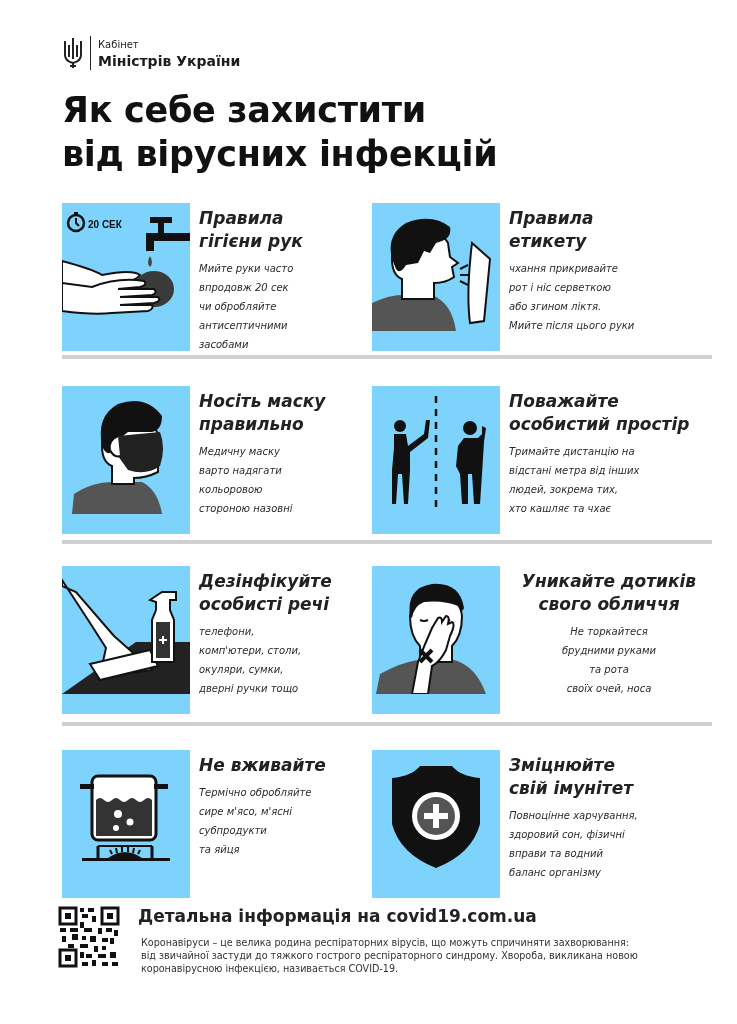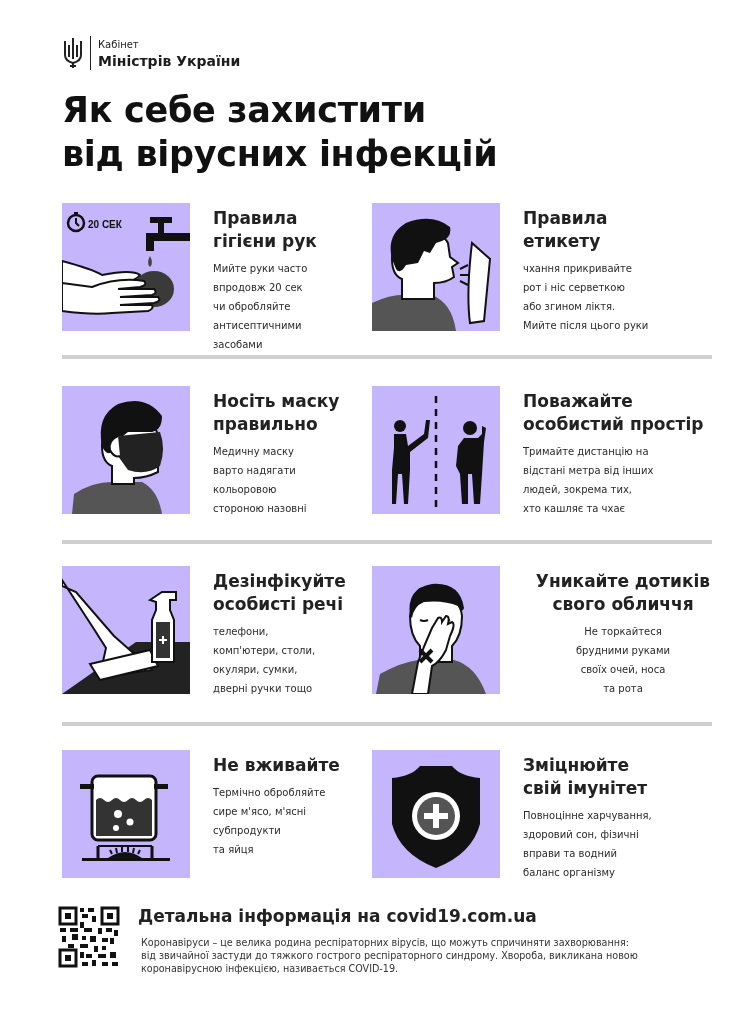--- a/index.html
+++ b/index.html
@@ -6,23 +6,23 @@
   body{width:737px;height:1024px;position:relative;overflow:hidden;font-family:"DejaVu Sans","Liberation Sans",sans-serif;color:#1c1c1c;}
   .header{position:absolute;left:62px;top:36px;display:flex;align-items:center;}
   .trident{width:22px;height:32px;}
   .hdr-sep{width:1px;height:34px;background:#222;margin:0 7px 0 6px;}
   .hdr-text{line-height:17px;}
   .hdr-l1{font-size:10px;font-weight:400;}
   .hdr-l2{font-size:14px;font-weight:700;}
   .title{position:absolute;left:62px;top:88px;font-size:35px;font-weight:700;line-height:44px;letter-spacing:-0.3px;color:#111;}
   .title div{white-space:nowrap;}
   .card{position:absolute;width:330px;height:130px;}
-  .pic{position:absolute;left:0;top:0;width:128px;height:128px;background:#c4b5fd;overflow:hidden;}
+  .pic{position:absolute;left:0;top:0;width:128px;height:148px;background:#7dd3fc;overflow:hidden;}
   .pic svg{width:128px;height:128px;display:block;}
-  .txt{position:absolute;left:151px;top:4px;width:200px;}
+  .txt{position:absolute;left:137px;top:4px;width:200px;font-style:italic;}
   .ct{font-size:17px;font-weight:700;line-height:23px;color:#222;white-space:nowrap;}
   .cb{font-size:10px;line-height:19px;color:#2a2a2a;margin-top:6px;white-space:nowrap;}
   .divider{position:absolute;left:62px;width:650px;height:4px;background:#cfcfcf;}
   .footer{position:absolute;left:58px;top:906px;width:660px;}
   .qr{position:absolute;left:0;top:0;width:62px;height:62px;}
   .ft-title{position:absolute;left:80px;top:0;font-size:17px;font-weight:700;white-space:nowrap;color:#222;}
   .ft-body{position:absolute;left:83px;top:30px;font-size:9.6px;line-height:13px;color:#333;width:600px;}
   .ft-body div{white-space:nowrap;}
 </style>
 </head>
@@ -176,22 +176,22 @@
       <path d="M40 128 L46 96 Q52 80 60 62 L66 52 Q70 50 70 56 L74 50 Q78 50 76 58 L80 56 Q84 58 78 70 L74 84 Q68 96 60 100 L56 128 Z" fill="#fff" stroke="#111" stroke-width="2"></path>
       <path d="M48 84 L60 96 M60 84 L48 96" stroke="#111" stroke-width="4"></path>
     </svg>
   </div>
   <div class="txt">
     <div class="ct">Уникайте дотиків</div>
     <div class="ct">свого обличчя</div>
     <div class="cb">
       <div>Не торкайтеся</div>
       <div>брудними руками</div>
+      <div>та рота</div>
       <div>своїх очей, носа</div>
-      <div>та рота</div>
     </div>
   </div>
 </div>
 
 <div class="divider" style="top:722px;"></div>
 
 <div class="card" style="left:62px;top:750px;">
   <div class="pic">
     <svg viewBox="0 0 128 128">
       <rect x="30" y="26" width="64" height="64" rx="6" fill="#fff" stroke="#111" stroke-width="3"></rect>

